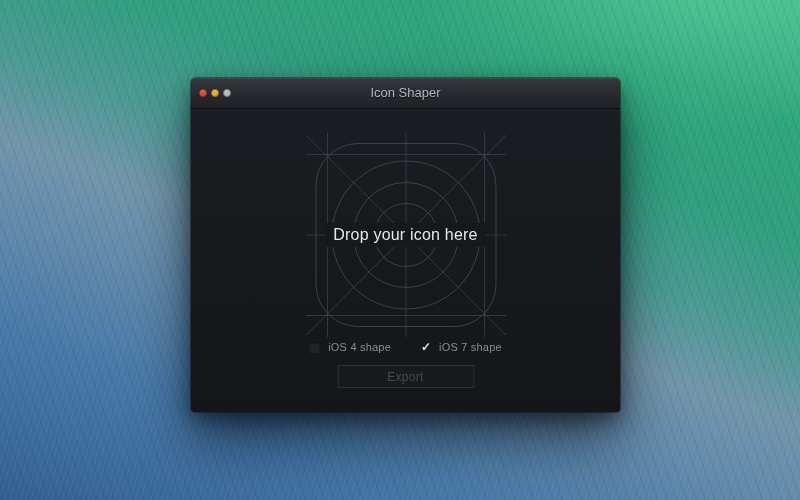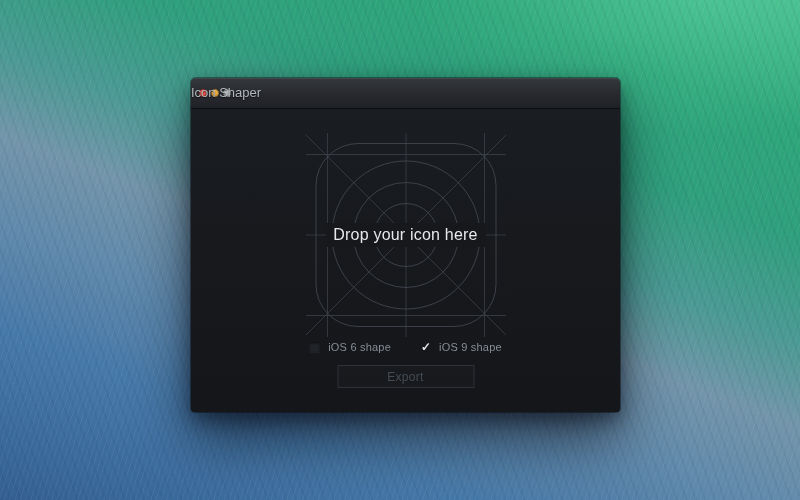--- a/index.html
+++ b/index.html
@@ -48,21 +48,21 @@
   .light{
     width:8px;height:8px;border-radius:50%;box-sizing:border-box;
     box-shadow:inset 0 1px 1px rgba(255,255,255,0.35);
   }
   .light.red   {background:#e1493f;border:1px solid #8f2d28;}
   .light.yellow{background:#e6a83c;border:1px solid #9a6d22;}
   .light.gray  {background:#b8babc;border:1px solid #77797b;}
 
   .title{
     position:absolute;left:0;right:0;top:0;height:30px;line-height:30px;
-    text-align:left;font-size:13px;color:#b3b7bb;
+    text-align:center;font-size:13px;color:#b3b7bb;
     text-shadow:0 1px 1px rgba(0,0,0,0.6);
     -webkit-user-select:none;user-select:none;
   }
 
   .content{
     position:relative;height:303px;
     background:linear-gradient(180deg,#1a1d21 0%, #17191d 45%, #141619 100%);
     border-radius:0 0 4px 4px;
   }
 
@@ -146,24 +146,24 @@
           <circle cx="100" cy="102" r="52.5"></circle>
           <circle cx="100" cy="102" r="31.5"></circle>
         </g>
       </svg>
       <span class="droplabel">Drop your icon here</span>
     </div>
 
     <div class="options">
       <span class="option">
         <span class="cbox"></span>
-        <span class="optlabel">iOS 6 shape</span>
+        <span class="optlabel">iOS 4 shape</span>
       </span>
       <span class="option">
         <span class="checkglyph">✓</span>
-        <span class="optlabel">iOS 9 shape</span>
+        <span class="optlabel">iOS 7 shape</span>
       </span>
     </div>
 
     <button class="export">Export</button>
 
   </div>
 </div>
 
 </body></html>

